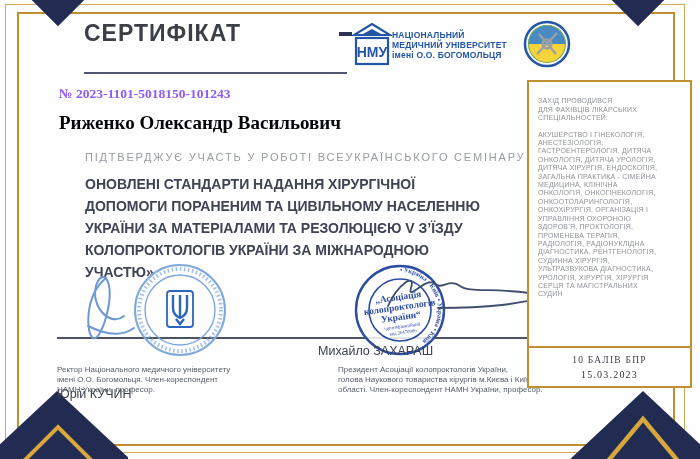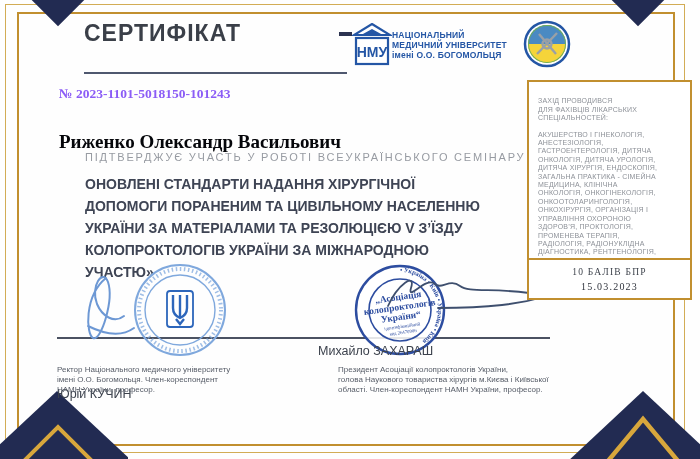--- a/index.html
+++ b/index.html
@@ -17,32 +17,32 @@
   .diamond{width:40px;height:40px;background:#222b52;transform:rotate(45deg);top:-22px;}
   .corner-svg{bottom:0;pointer-events:none;}
   
   .title{left:84px;top:20px;font-size:23px;font-weight:800;letter-spacing:1px;color:#3a3f48;}
   .title-underline{left:84px;top:72px;width:263px;height:2px;background:#4f586f;}
   .title-dash{left:339px;top:32px;width:13px;height:4px;background:#2c3350;}
   .uni-logo{left:352px;top:22px;width:210px;height:46px;display:flex;align-items:center;}
   .uni-text{font-size:8.5px;font-weight:bold;color:#2456a5;line-height:10px;white-space:pre-line;letter-spacing:.2px;}
   
   .cert-number{left:59px;top:86px;font-family:"Liberation Serif",serif;font-weight:bold;font-size:13.5px;color:#8b5cf6;}
-  .recipient{left:59px;top:112px;font-family:"Liberation Serif",serif;font-weight:bold;font-size:19px;color:#05060a;margin-top:19px;}
+  .recipient{left:59px;top:112px;font-family:"Liberation Serif",serif;font-weight:bold;font-size:19px;color:#05060a;}
   .confirmation{left:85px;top:151px;font-size:11px;letter-spacing:1.8px;color:#979ba2;}
   .event-title{left:85px;top:173px;width:450px;font-size:14px;font-weight:bold;line-height:22px;color:#3e4454;white-space:pre-line;}
   
   .sig-line{height:2px;background:#4b5262;top:337px;}
   .sig-line-left{left:57px;width:262px;}
   .sig-line-right{left:318px;width:232px;}
   .sig-name{top:344px;font-size:12.5px;color:#3c424d;}
   .sig-role{top:365px;font-size:8px;line-height:10px;color:#565c67;white-space:pre-line;}
   .stamp{pointer-events:none;}
   
-  .sidebar{left:527px;top:80px;right:8px;height:220px;border:2px solid #c18f2f;box-sizing:border-box;display:flex;flex-direction:column;background:#fff;}
+  .sidebar{left:527px;top:80px;right:8px;height:308px;border:2px solid #c18f2f;box-sizing:border-box;display:flex;flex-direction:column;background:#fff;}
   .specialties{flex:1;padding:7px 4px 0 9px;font-size:7px;line-height:8.4px;letter-spacing:.2px;color:#8d9198;white-space:pre-line;overflow:hidden;}
   .spec-head{display:block;margin-bottom:8px;white-space:pre-line;}
   .points-box{border-top:2px solid #c18f2f;text-align:center;padding:7px 0 6px 0;}
   .points{font-family:"Liberation Serif",serif;font-size:9.5px;letter-spacing:1.2px;color:#3e434c;}
   .date{font-family:"Liberation Serif",serif;font-size:10px;letter-spacing:1.2px;color:#2f333c;margin-top:4px;}
 </style>
 </head>
 <body>
 
 <div class="abs" style="left:0;top:0;width:700px;height:459px;">

